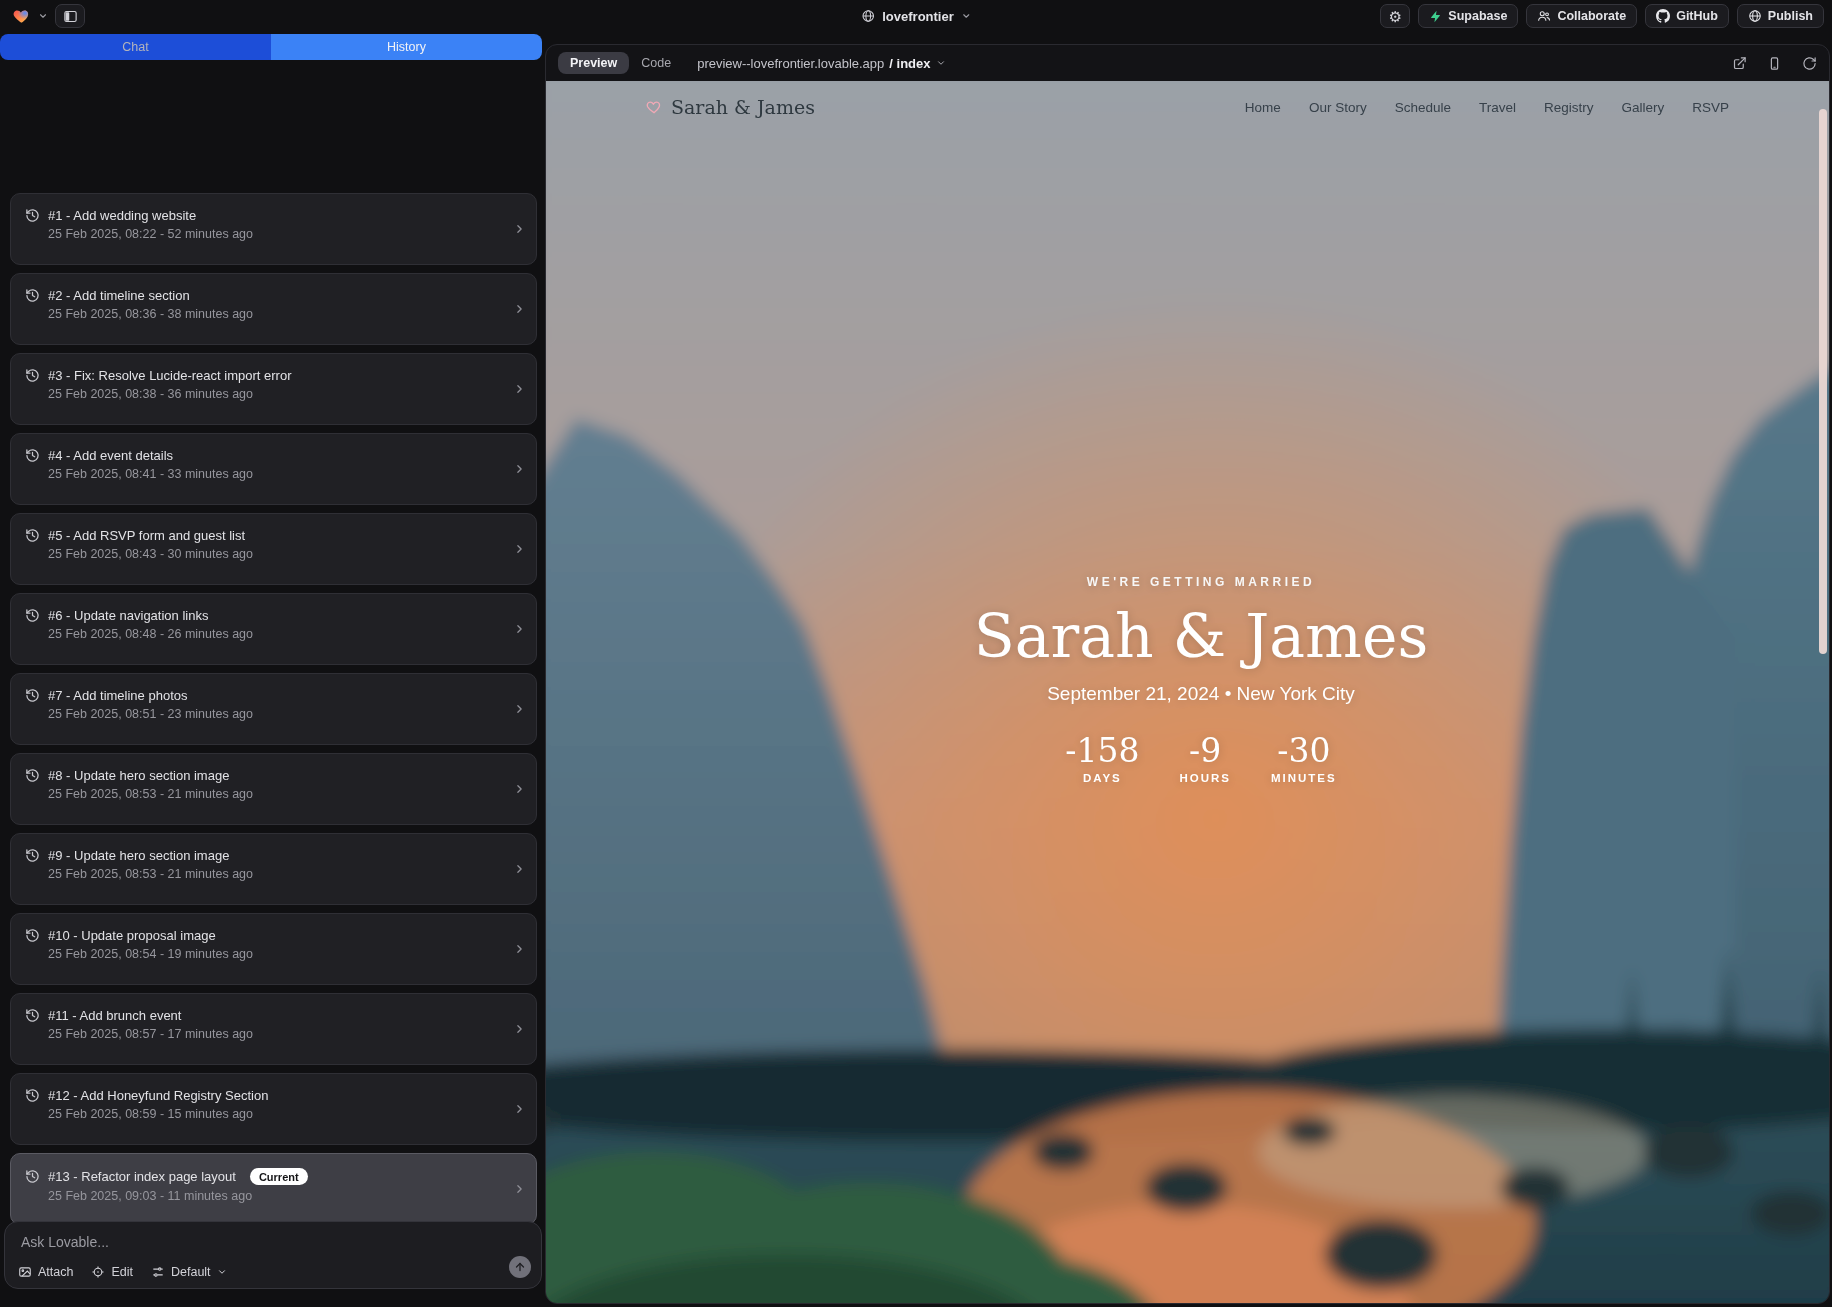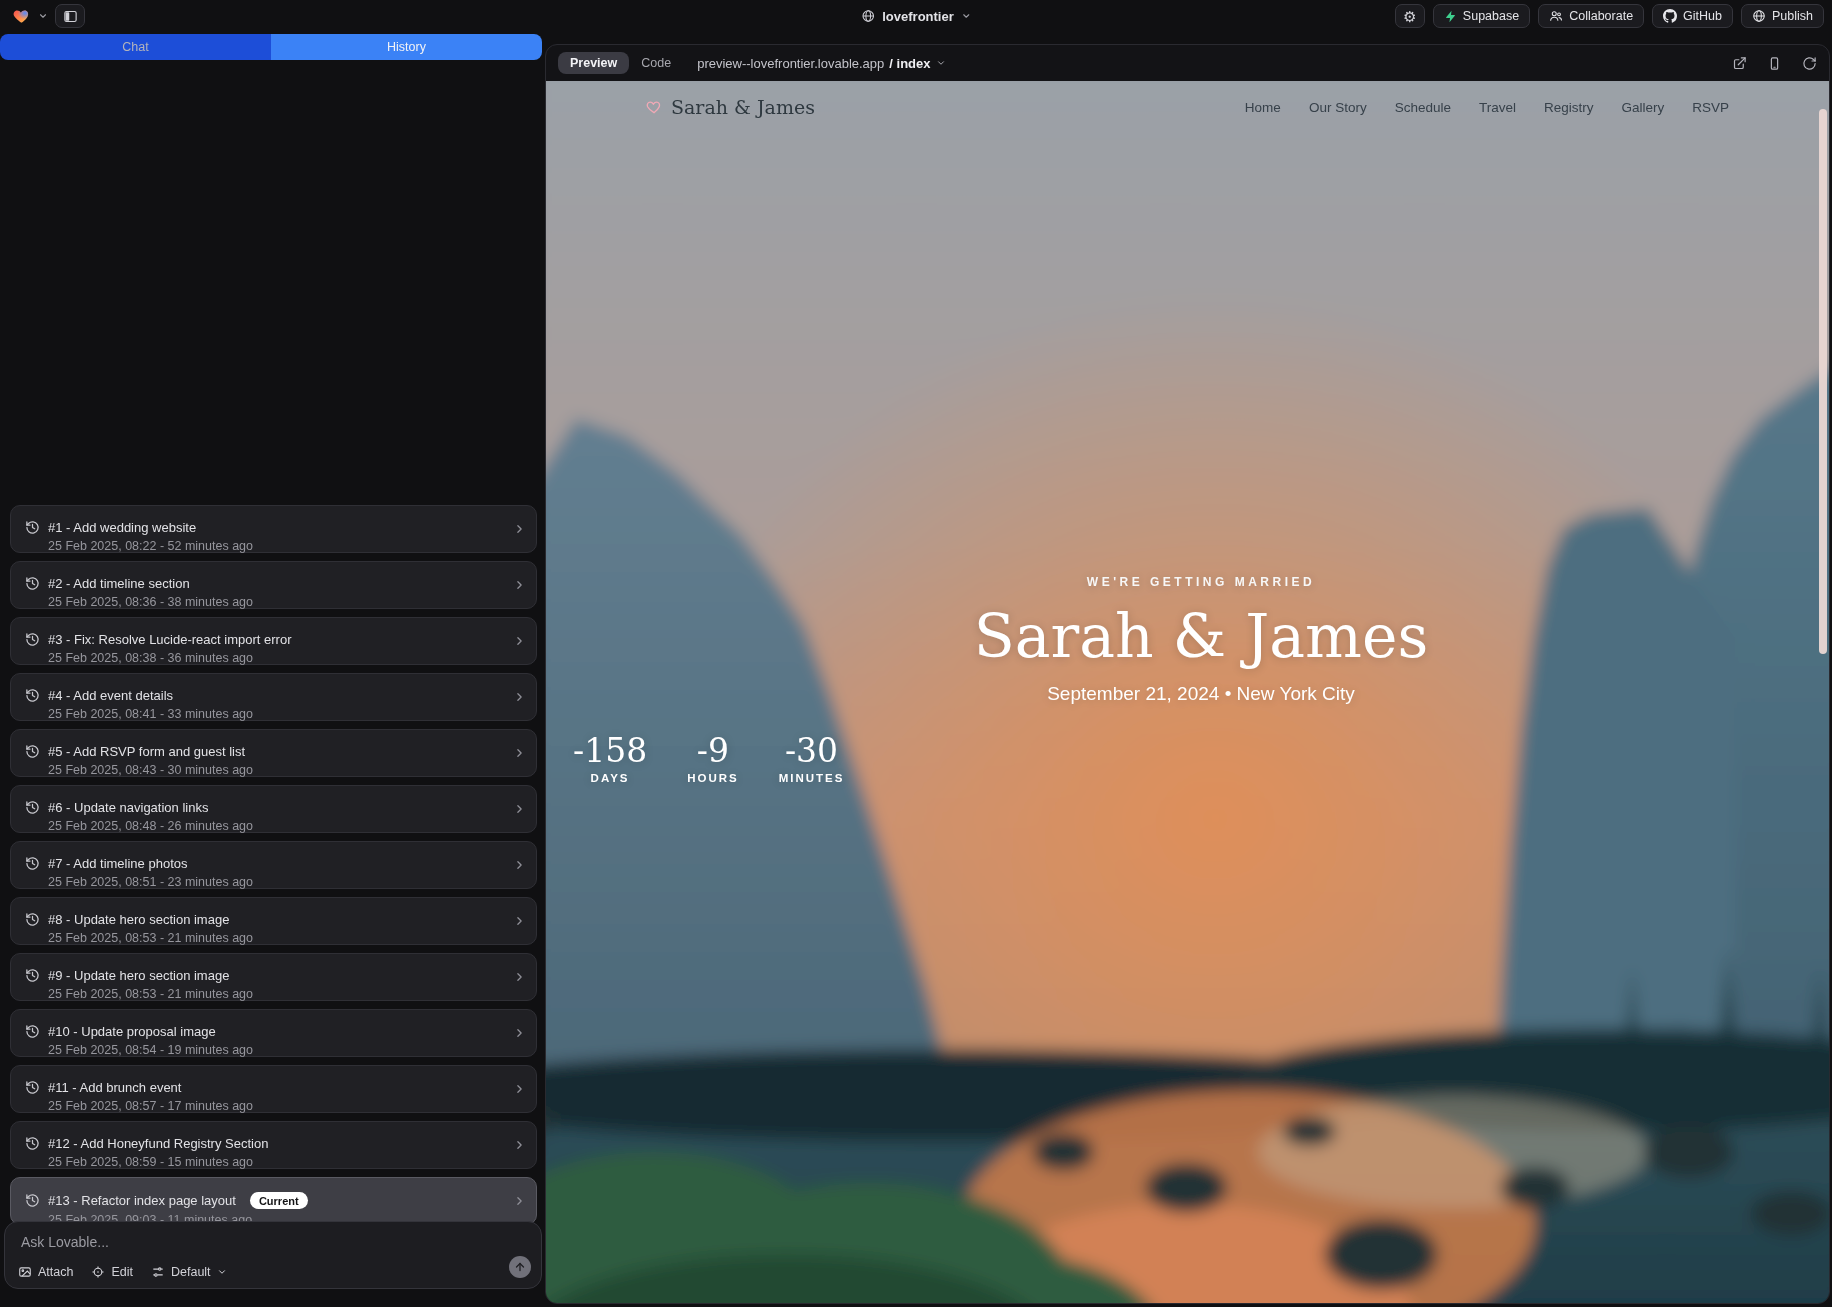--- a/index.html
+++ b/index.html
@@ -8,34 +8,34 @@
   svg { display:block; }
 
   
   .topbar { position:absolute; top:0; left:0; right:0; height:32px; }
   .tb-left { position:absolute; left:12px; top:0; height:32px; display:flex; align-items:center; gap:7px; }
   .tb-center { position:absolute; left:50%; top:0; transform:translateX(-50%); height:32px;
                display:flex; align-items:center; gap:7px; color:#e3e3e7; font-size:13px; font-weight:600; }
   .tb-right { position:absolute; right:8px; top:4px; display:flex; align-items:center; gap:8px; }
   .chip { display:inline-flex; align-items:center; gap:6px; height:24px; padding:0 10px;
           border:1px solid #35353c; border-radius:7px; background:#1b1b1f; color:#e4e4e8;
-          font-size:12.5px; font-weight:400; cursor:pointer; }
+          font-size:12.5px; font-weight:700; cursor:pointer; }
   .iconbtn { display:inline-flex; align-items:center; justify-content:center; width:30px; height:24px;
              border:1px solid #35353c; border-radius:7px; background:#1b1b1f; color:#d2d2d8; cursor:pointer; }
 
   
   .tabs { position:absolute; top:34px; left:0; width:542px; height:26px; display:flex;
           border-radius:8px; overflow:hidden; }
   .tab { flex:1; display:flex; align-items:center; justify-content:center; font-size:12.5px; cursor:pointer; }
   .tab-chat { background:#1d4ed8; color:#b4b4bb; }
   .tab-history { background:#3b82f6; color:#f2f2f5; }
 
   .hist-list { position:absolute; left:10px; bottom:82px; width:527px; display:flex;
                flex-direction:column; gap:8px; }
-  .hist-card { position:relative; height:48px; border:1px solid #2f2f35; border-radius:10px;
+  .hist-card { position:relative; height:72px; border:1px solid #2f2f35; border-radius:10px;
                background:#202024; padding:14px 14px; cursor:pointer; }
   .hist-card.selected { background:#3e3e45; border-color:#5a5a62; }
   .hc-row { display:flex; align-items:center; gap:8px; }
   .hc-icon { color:#c7c7cd; flex:0 0 auto; }
   .hc-title { font-size:13px; color:#e2e2e6; font-weight:500; }
   .hc-badge { display:none; margin-left:6px; background:#ffffff; color:#141416; font-size:11px;
               font-weight:700; padding:2.5px 9px; border-radius:999px; }
   .hist-card.selected .hc-badge { display:inline-block; }
   .hc-ts { margin-left:23px; margin-top:4px; font-size:12.5px; color:#96969d; }
   .hc-chev { position:absolute; right:10px; top:50%; transform:translateY(-50%); color:#8e8e96; }
@@ -67,21 +67,21 @@
   .slogo { display:flex; align-items:center; gap:9px; font-family:"DejaVu Serif", serif;
            font-size:19px; color:#2e383f; cursor:pointer; }
   .snav { display:flex; gap:28px; font-size:13.5px; color:#37414a; }
   .snav span { cursor:pointer; }
 
   .herotext { position:absolute; left:0; right:0; top:494px; text-align:center; color:#ffffff;
               text-shadow:0 1px 10px rgba(0,0,0,.18);padding-left:27px; }
   .eyebrow { font-size:12px; letter-spacing:3.5px; font-weight:600; color:#f7f7f7; }
   .herotitle { margin-top:12px; font-family:"DejaVu Serif", serif; font-size:60px; font-weight:400; }
   .herosub { margin-top:12px; font-size:19px; font-weight:500; }
-  .countdown { margin-top:26px; display:flex; justify-content:flex-start; gap:40px; }
+  .countdown { margin-top:26px; display:flex; justify-content:center; gap:40px; }
   .cd-num { font-family:"DejaVu Serif", serif; font-size:33px; }
   .cd-label { margin-top:2px; font-size:11.5px; letter-spacing:2px; font-weight:600; }
 
   .scroll-thumb { position:absolute; right:2px; top:28px; width:8px; height:545px;
                   background:#ead7d3; border-radius:4px; opacity:.95; }
 </style>
 </head>
 <body>
 
 <div class="topbar">

